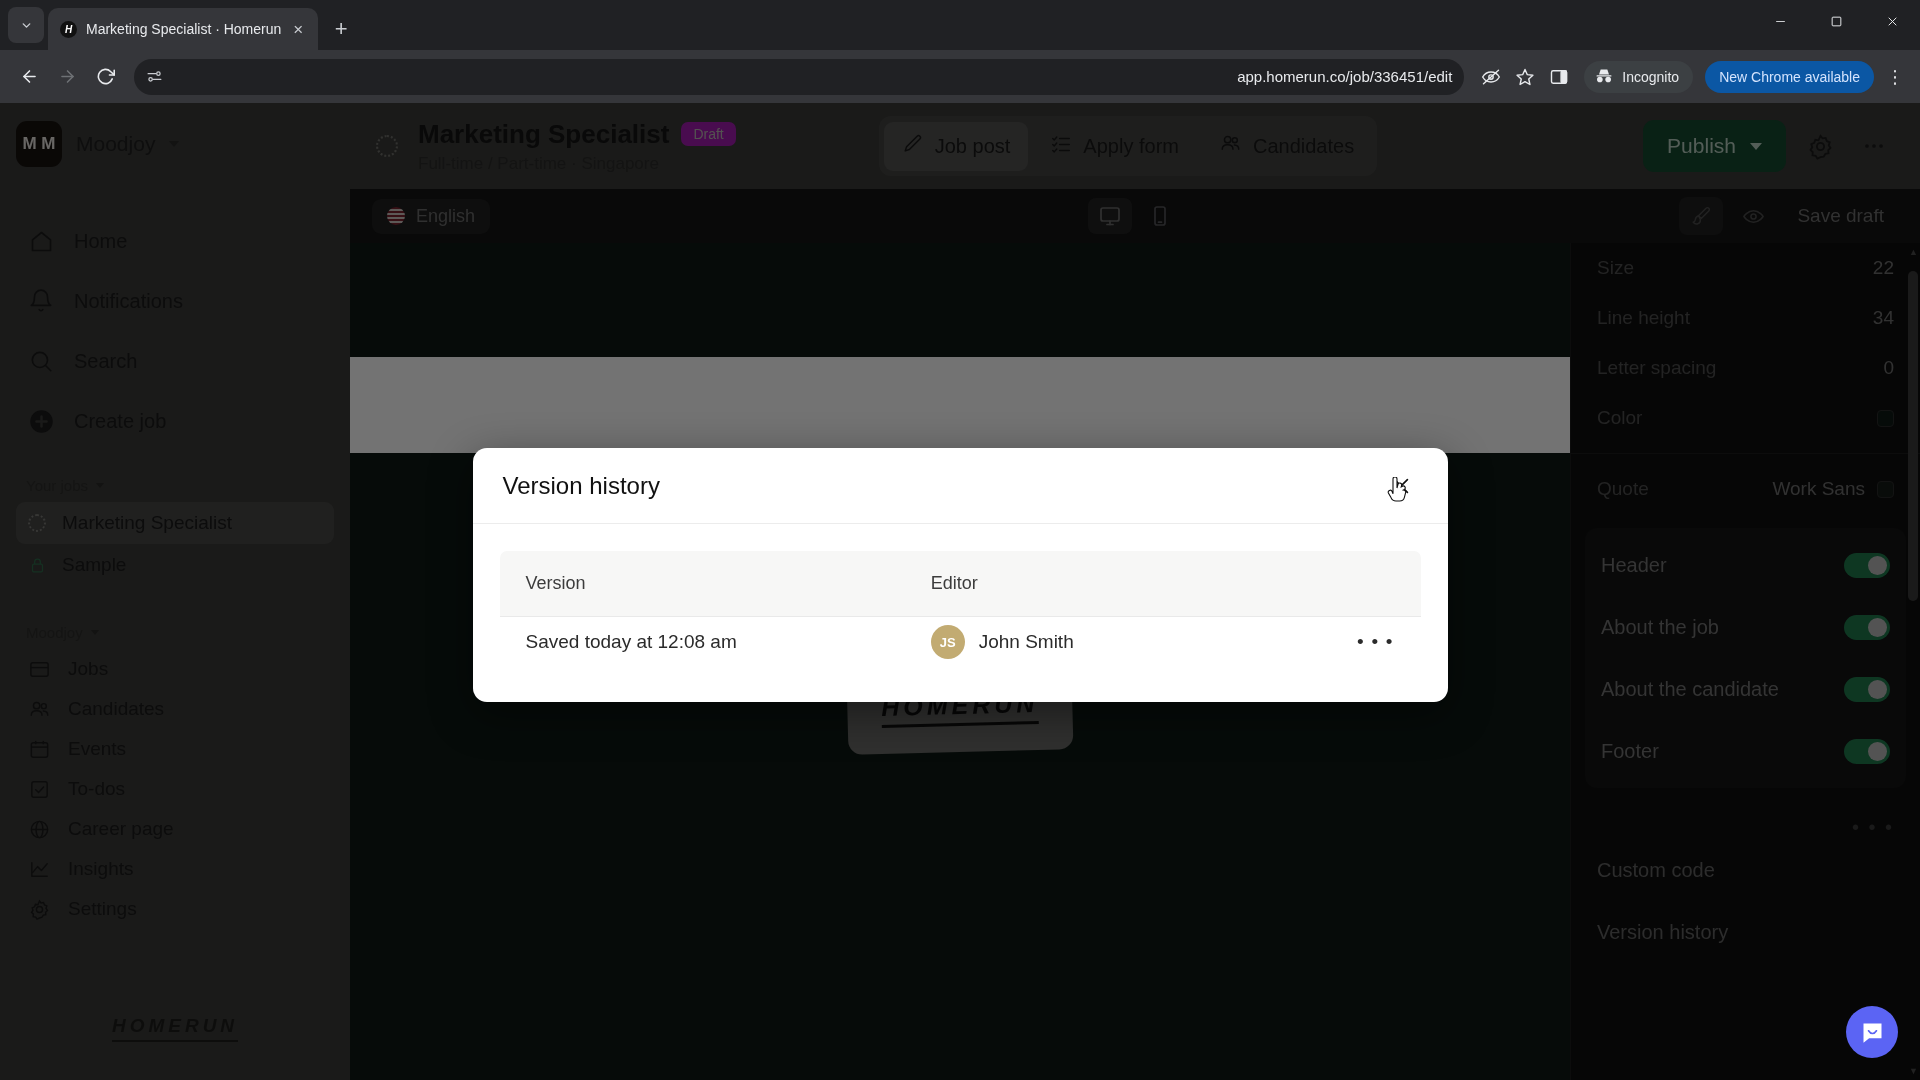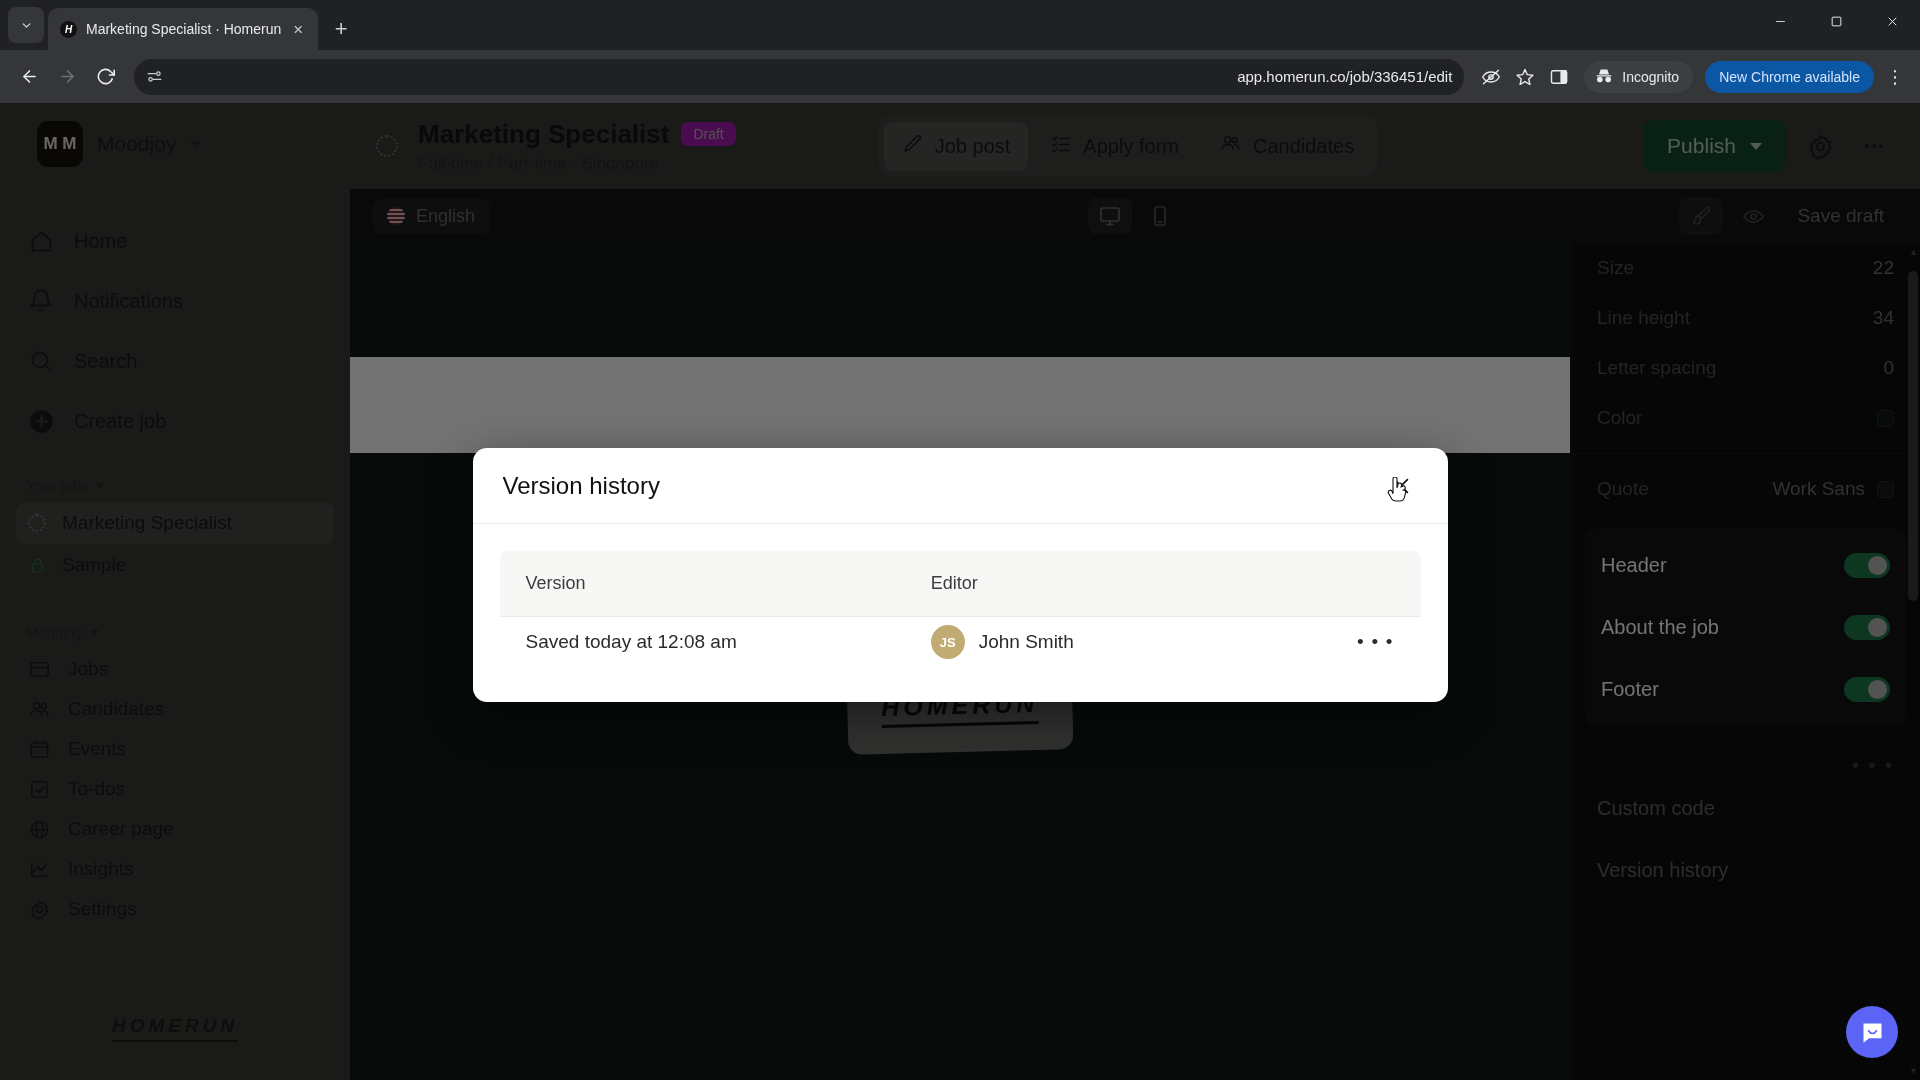--- a/index.html
+++ b/index.html
@@ -132,21 +132,21 @@
   .sidebar {
     width: 350px;
     background: #3a3a38;
     flex-shrink: 0;
     display: flex; flex-direction: column;
     padding: 18px 0 0 0;
     position: relative;
   }
   .org-header {
     display: flex; align-items: center; gap: 14px;
-    padding: 0 37px; margin-bottom: 44px;
+    padding: 0 16px; margin-bottom: 44px;
     cursor: pointer;
   }
   .org-avatar {
     width: 46px; height: 46px; border-radius: 11px;
     background: #17120f; color: #e6e2de;
     display: flex; align-items: center; justify-content: center;
     font-size: 17px; font-weight: 600; letter-spacing: 0px;
     flex-shrink: 0;
   }
   .org-name { color: #1f1f1f; font-size: 21px; }
@@ -323,21 +323,21 @@
     display:flex; align-items:center; justify-content:space-between;
     height: 50px; color:#4e4e4e; font-size:19px; cursor:pointer;
   }
   .rp-row .val { color:#6e6e6e; font-size:19px;}
   .swatch { width:17px;height:17px;border-radius:4px;background:#161b18;border:1px solid #2a2a2a;}
   .swatch.dk { background:#0f1a15; }
   .rp-divider { height:1px; background:#1c1c1c; margin: 10px 0;}
   .rp-block { background:#141414; border-radius:12px; margin: 14px 14px; padding: 6px 16px;}
   .rp-toggle-row {
     display:flex; align-items:center; justify-content:space-between;
-    height: 62px; color:#ffffff; font-size:20px; cursor:pointer;
+    height: 62px; color:#737373; font-size:20px; cursor:pointer;
   }
   .toggle {
     width:46px;height:25px;border-radius:13px;background:#1f7a4d;
     display:flex;align-items:center; justify-content:flex-end; padding:0 3px;
     cursor:pointer;
   }
   .toggle .knob { width:19px;height:19px;border-radius:50%;background:#b9b9b9;}
   .rp-dots { text-align:right; color:#3a3a3a; font-size:20px; padding: 14px 26px 0; letter-spacing:2px;}
   .rp-menu-item { height: 62px; display:flex; align-items:center; color:#636363; font-size:20px; padding: 0 26px; cursor:pointer;}
   .scrollbar {
@@ -793,20 +793,26 @@
 
         <div class="rp-block">
           <div class="rp-toggle-row">
             <span>Header</span>
             <span class="toggle">
                 <span class="knob"></span>
               </span>
           </div>
           <div class="rp-toggle-row">
             <span>About the job</span>
+            <span class="toggle">
+                <span class="knob"></span>
+              </span>
+          </div>
+          <div class="rp-toggle-row">
+            <span>About the candidate</span>
             <span class="toggle">
                 <span class="knob"></span>
               </span>
           </div>
           <div class="rp-toggle-row">
             <span>Footer</span>
             <span class="toggle">
                 <span class="knob"></span>
               </span>
           </div>

